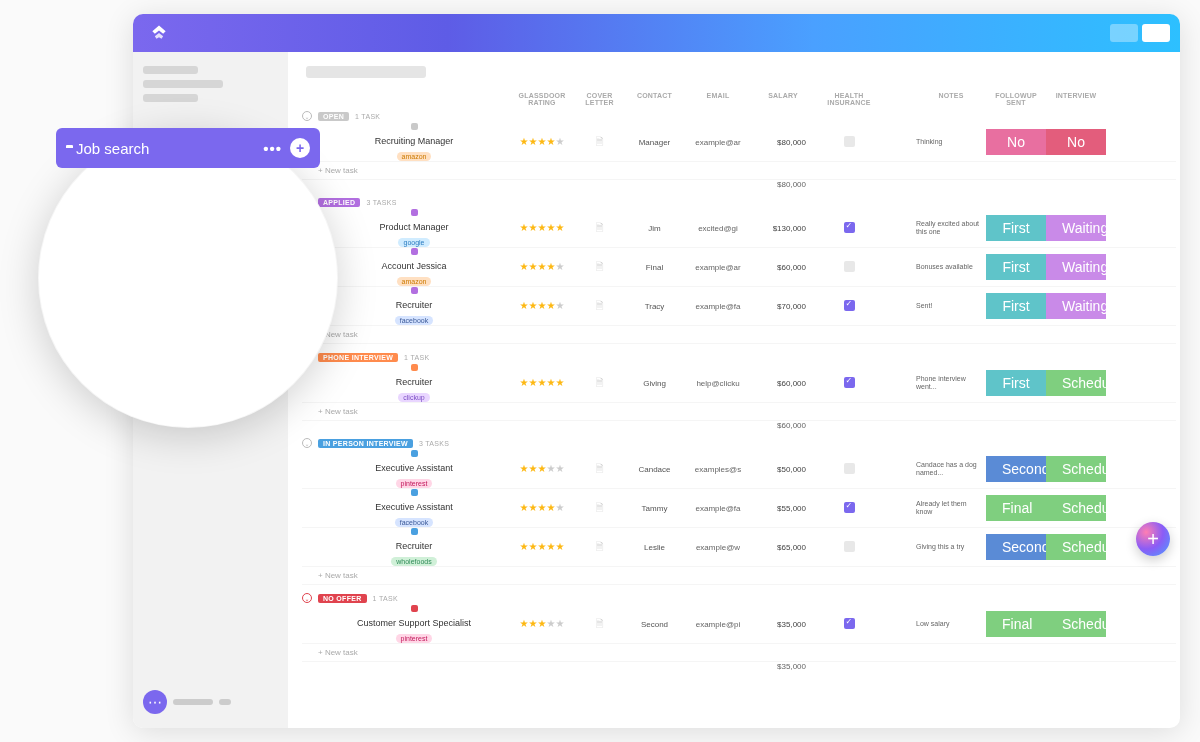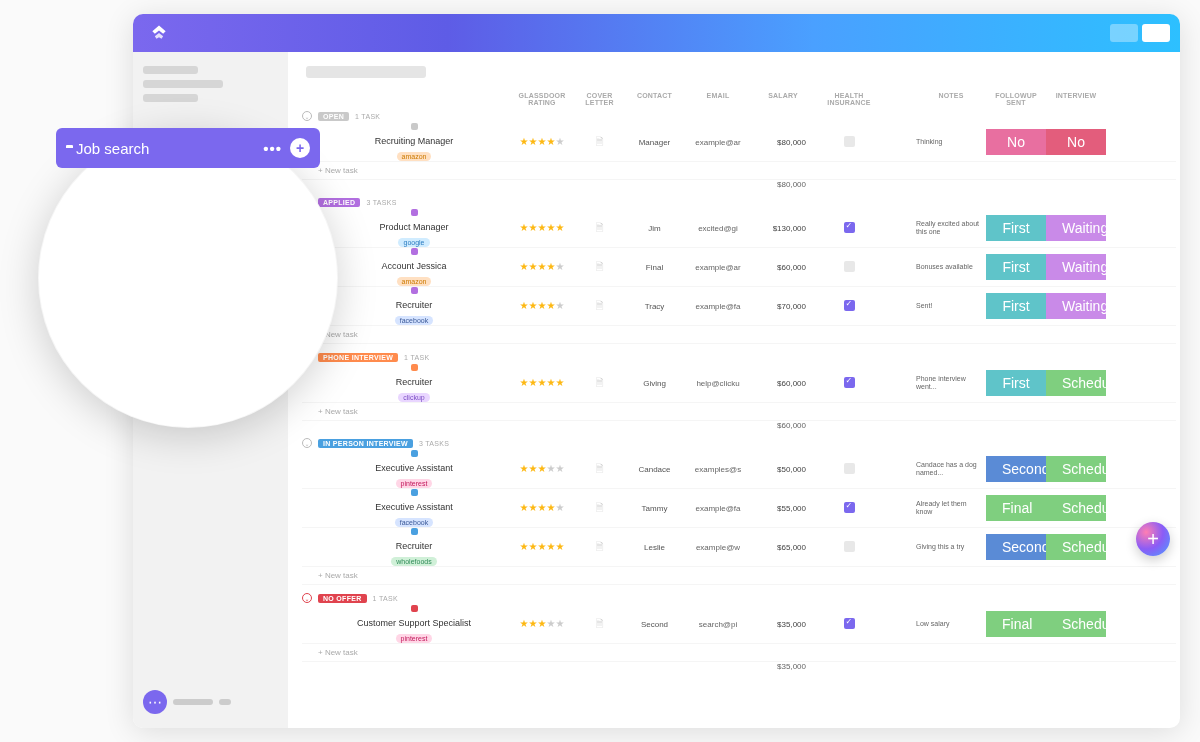--- a/index.html
+++ b/index.html
@@ -363,21 +363,21 @@
       </div>
       <div class="stars">
                 <span class="star-fill">★</span>
                 <span class="star-fill">★</span>
                 <span class="star-fill">★</span>
                 <span class="star-empty">★</span>
                 <span class="star-empty">★</span>
               </div>
       <div class="center"><span class="doc-icon">🗎</span></div>
       <div class="center cell-text">Second</div>
-      <div class="center email-cell">search@pi</div>
+      <div class="center email-cell">example@pi</div>
       <div class="salary-cell">$35,000</div>
       <div class="center"><span class="checkbox checked"></span></div>
       <div></div>
       <div class="notes-cell">Low salary</div>
       <div class="pill" style="background:#7fcf7f">Final</div>
       <div class="pill" style="background:#7fcf7f">Scheduled</div>
             </div>
             <div class="new-task-row">+ New task</div>
             <div class="sum-row">
               <div></div>

